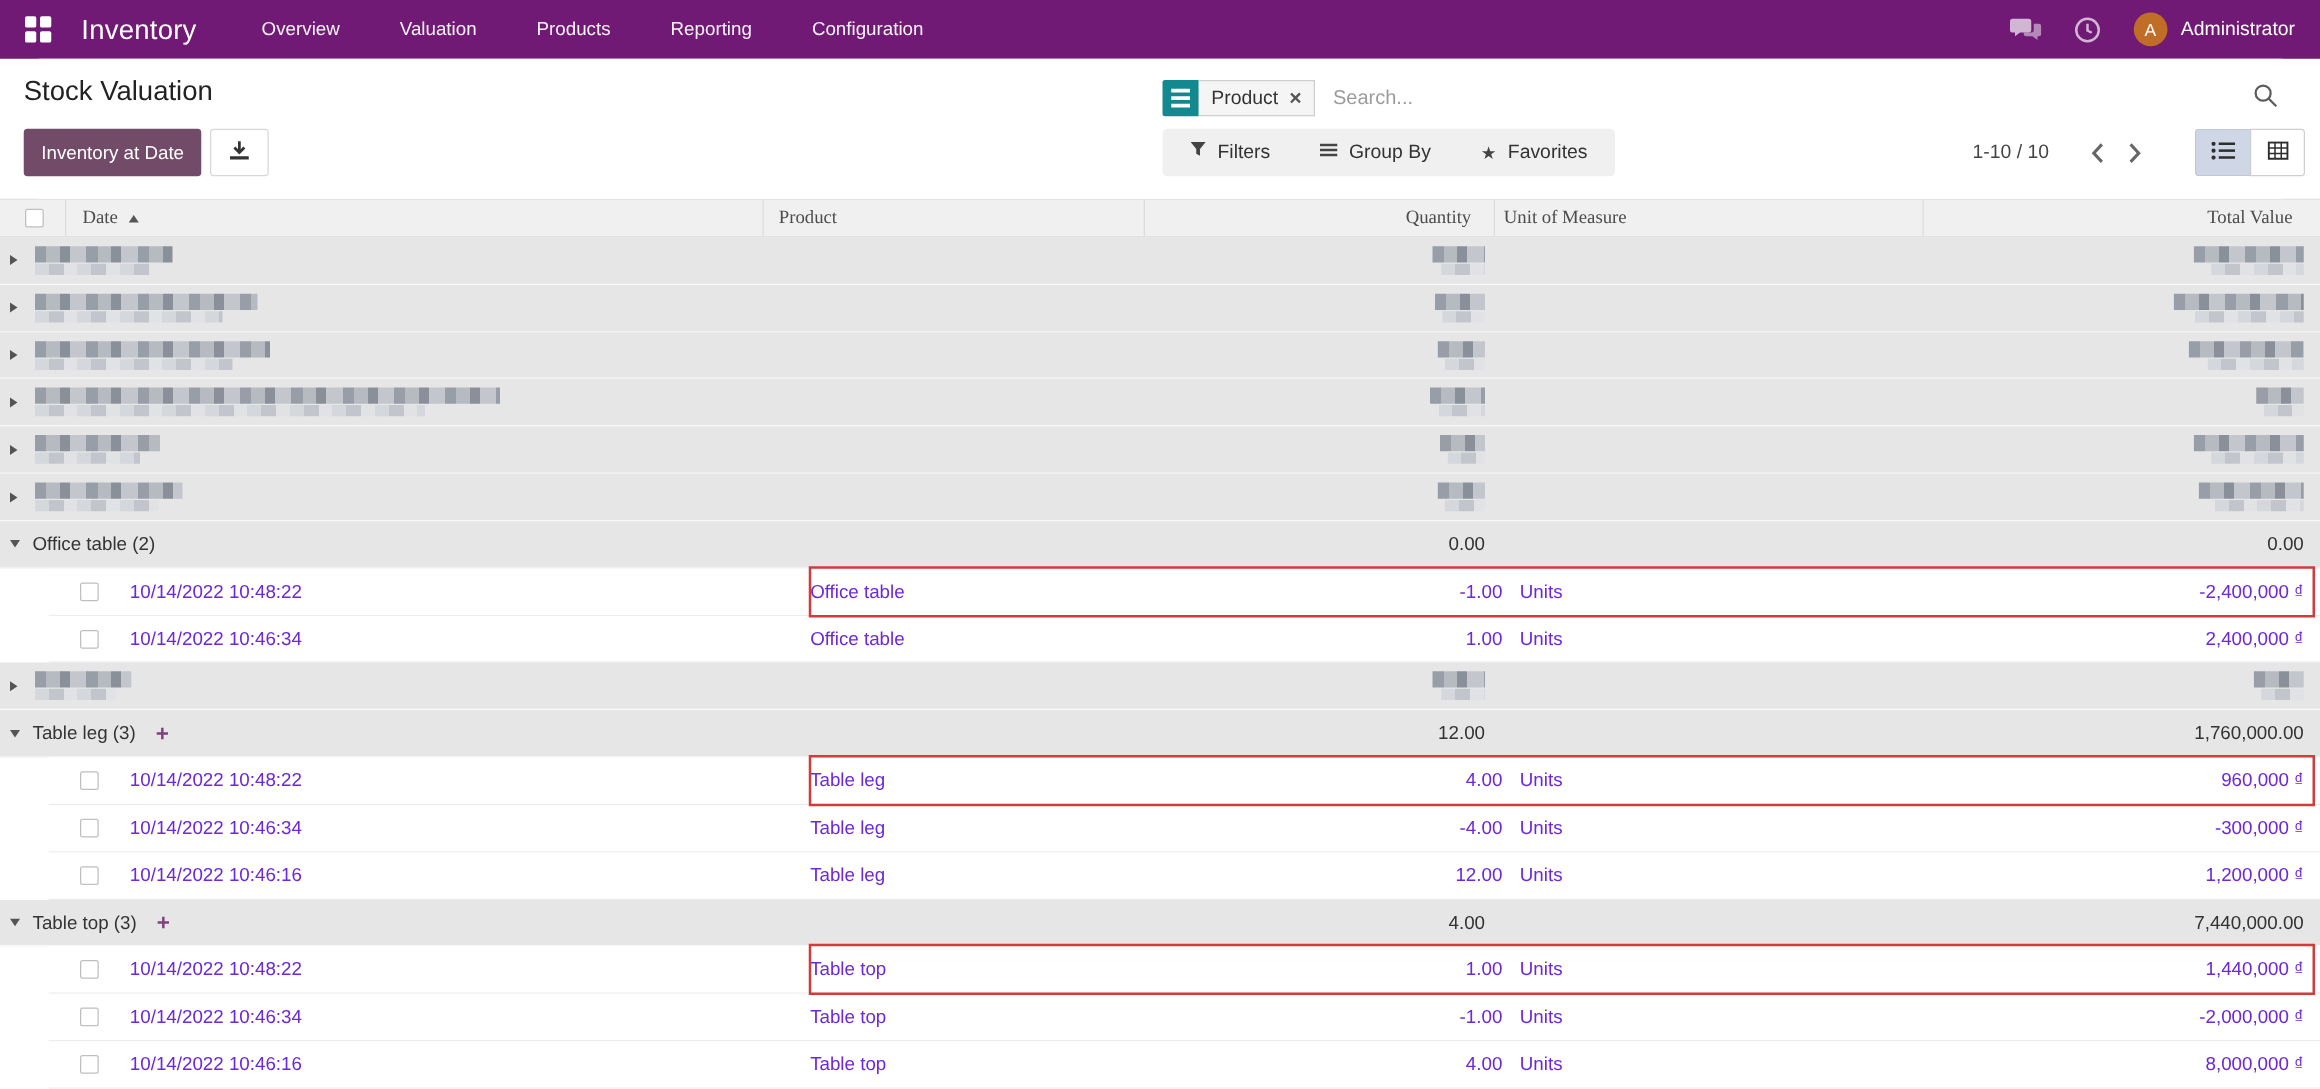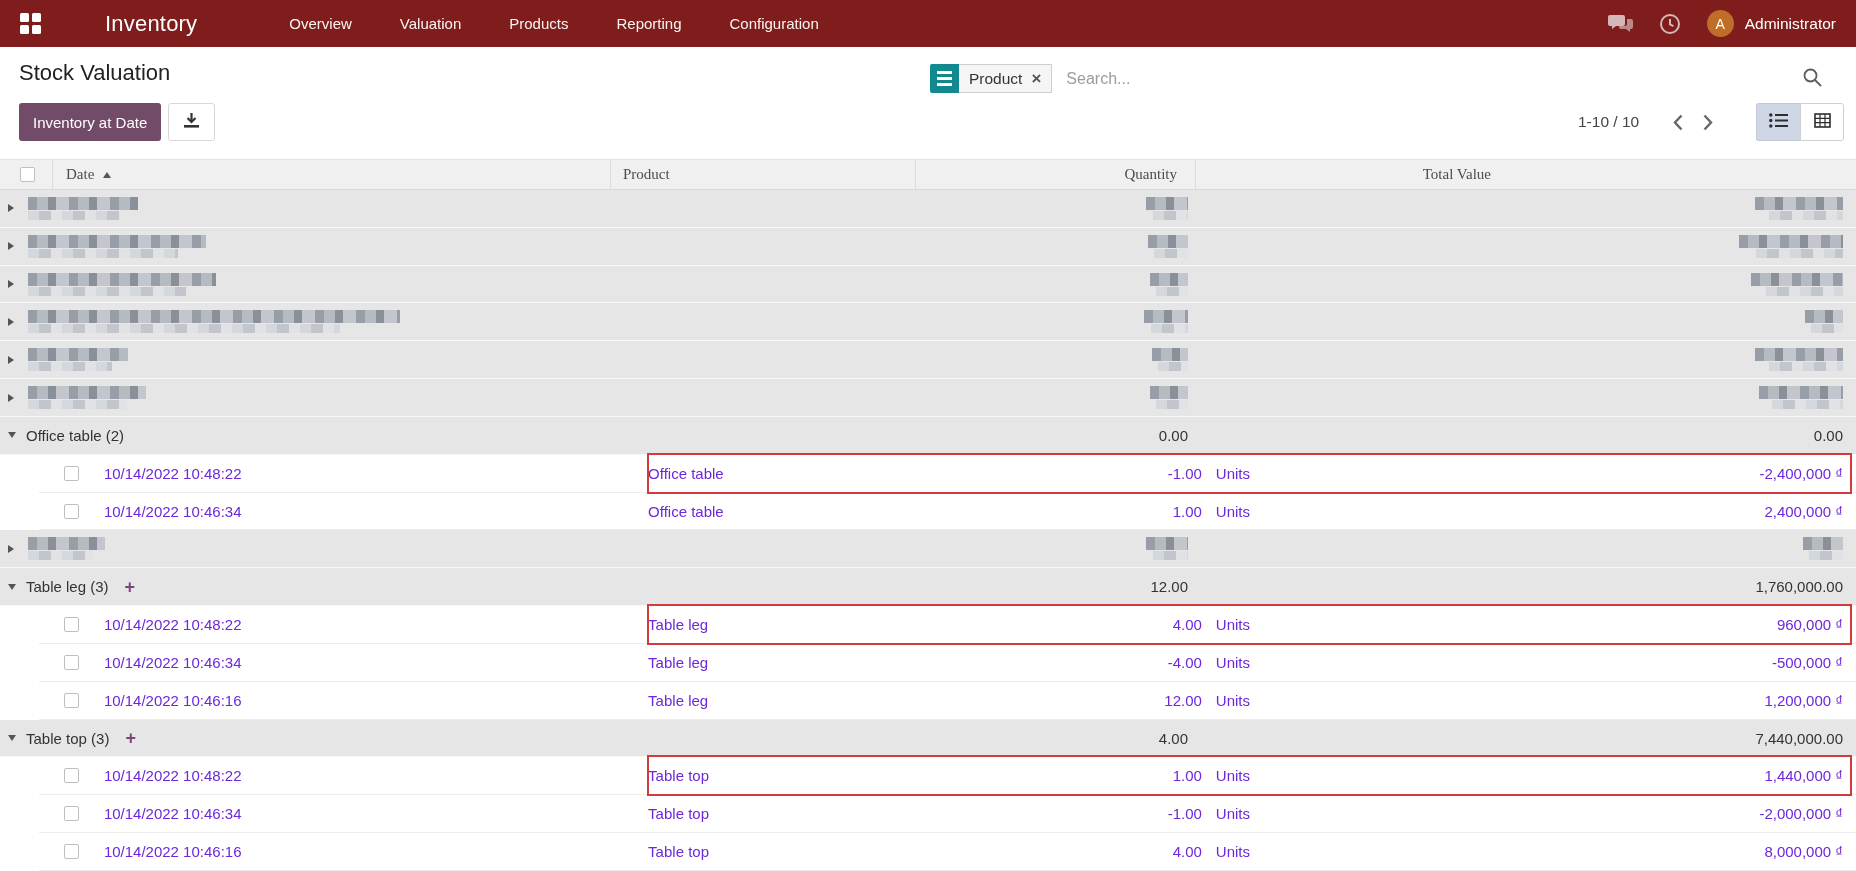--- a/index.html
+++ b/index.html
@@ -1,20 +1,20 @@
 <!DOCTYPE html>
 <html><head>
 <meta charset="utf-8">
 <style>
   * { margin:0; padding:0; box-sizing:border-box; }
   html,body { width:1856px; height:871px; overflow:hidden; }
   body { font-family:"Liberation Sans", sans-serif; background:#fff; color:#454545; font-size:15px; }
 
   
-  .navbar { height:47px; background:#7f1d1d; display:flex; align-items:center; padding:0 20px; color:#fff;gap:40px; }
+  .navbar { height:47px; background:#701a75; display:flex; align-items:center; padding:0 20px; color:#fff; }
   .apps-icon { width:21px; height:21px; display:grid; grid-template-columns:9px 9px; grid-template-rows:9px 9px; gap:3px; margin-right:24px; cursor:pointer; }
   .apps-icon span { background:#fff; border-radius:1.5px; }
   .brand { font-size:22px; font-weight:400; margin-right:52px; letter-spacing:.2px; }
   .nav-menu { display:flex; gap:48px; font-size:15px; }
   .nav-menu .item { color:rgba(255,255,255,.95); cursor:pointer; }
   .nav-right { margin-left:auto; display:flex; align-items:center; gap:26px; }
   .nav-ico { display:flex; align-items:center; cursor:pointer; opacity:.8; }
   .user-menu { display:flex; align-items:center; gap:11px; cursor:pointer; }
   .avatar { width:27px; height:27px; border-radius:50%; background:#bf6d27; display:flex; align-items:center; justify-content:center; font-size:14px; color:#fff; }
   .username { font-size:15.5px; }
@@ -153,20 +153,44 @@
     </div>
     <input class="search-input" type="text" placeholder="Search..." style="">
     <span class="search-glass">
       <svg width="19" height="19" viewBox="0 0 19 19">
           <circle cx="7.5" cy="7.5" r="6" fill="none" stroke="#5c5c5c" stroke-width="1.8"></circle>
           <path d="M12 12l6 6" stroke="#5c5c5c" stroke-width="1.8"></path>
         </svg>
     </span>
   </div>
 
+  <div class="filter-bar">
+    <span class="filter-item">
+      <span>
+        <svg width="13" height="13" viewBox="0 0 13 13">
+            <path d="M0.5 0.5h12L8 6.1v5.4L5 10V6.1L0.5 0.5z" fill="#444"></path>
+          </svg>
+      </span>
+      <span>Filters</span>
+    </span>
+    <span class="filter-item">
+      <span>
+        <svg width="14" height="12" viewBox="0 0 14 12">
+            <rect y="1" width="14" height="2" fill="#444"></rect>
+            <rect y="5" width="14" height="2" fill="#444"></rect>
+            <rect y="9" width="14" height="2" fill="#444"></rect>
+          </svg>
+      </span>
+      <span>Group By</span>
+    </span>
+    <span class="filter-item">
+      <span class="star-glyph">★</span>
+      <span>Favorites</span>
+    </span>
+  </div>
 
   <div class="pager">
     <span class="pager-text">1-10 / 10</span>
     <span class="pager-btn">
       <svg width="10" height="17" viewBox="0 0 10 17">
           <path d="M8.5 1.5L2 8.5l6.5 7" fill="none" stroke="#666" stroke-width="2.4"></path>
         </svg>
     </span>
     <span class="pager-btn">
       <svg width="10" height="17" viewBox="0 0 10 17">
@@ -206,20 +230,23 @@
   <div class="th c-date">
     <span>Date</span>
       <span class="sort-asc"></span>
   </div>
   <div class="th c-prod">
       <span>Product</span>
     </div>
   <div class="th c-qty">
       <span>Quantity</span>
     </div>
+  <div class="th c-uom">
+      <span>Unit of Measure</span>
+    </div>
   <div class="th c-total">
       <span>Total Value</span>
     </div>
 </div>
 
 <div class="tbody">
     <div class="row group-row">
     <div class="group-left">
       <span class="caret-right"></span>
       <span class="blob" style="width: 110px;">
@@ -427,21 +454,21 @@
     <div class="hl"></div>
   </div>
     <div class="row record">
     <div class="c-cb">
         <span class="checkbox"></span>
       </div>
     <div class="c-date">10/14/2022 10:46:34</div>
     <div class="c-prod">Table leg</div>
     <div class="c-qty">-4.00</div>
     <div class="c-uom">Units</div>
-    <div class="c-total">-500,000 ₫</div>
+    <div class="c-total">-300,000 ₫</div>
 
   </div>
     <div class="row record">
     <div class="c-cb">
         <span class="checkbox"></span>
       </div>
     <div class="c-date">10/14/2022 10:46:16</div>
     <div class="c-prod">Table leg</div>
     <div class="c-qty">12.00</div>
     <div class="c-uom">Units</div>

